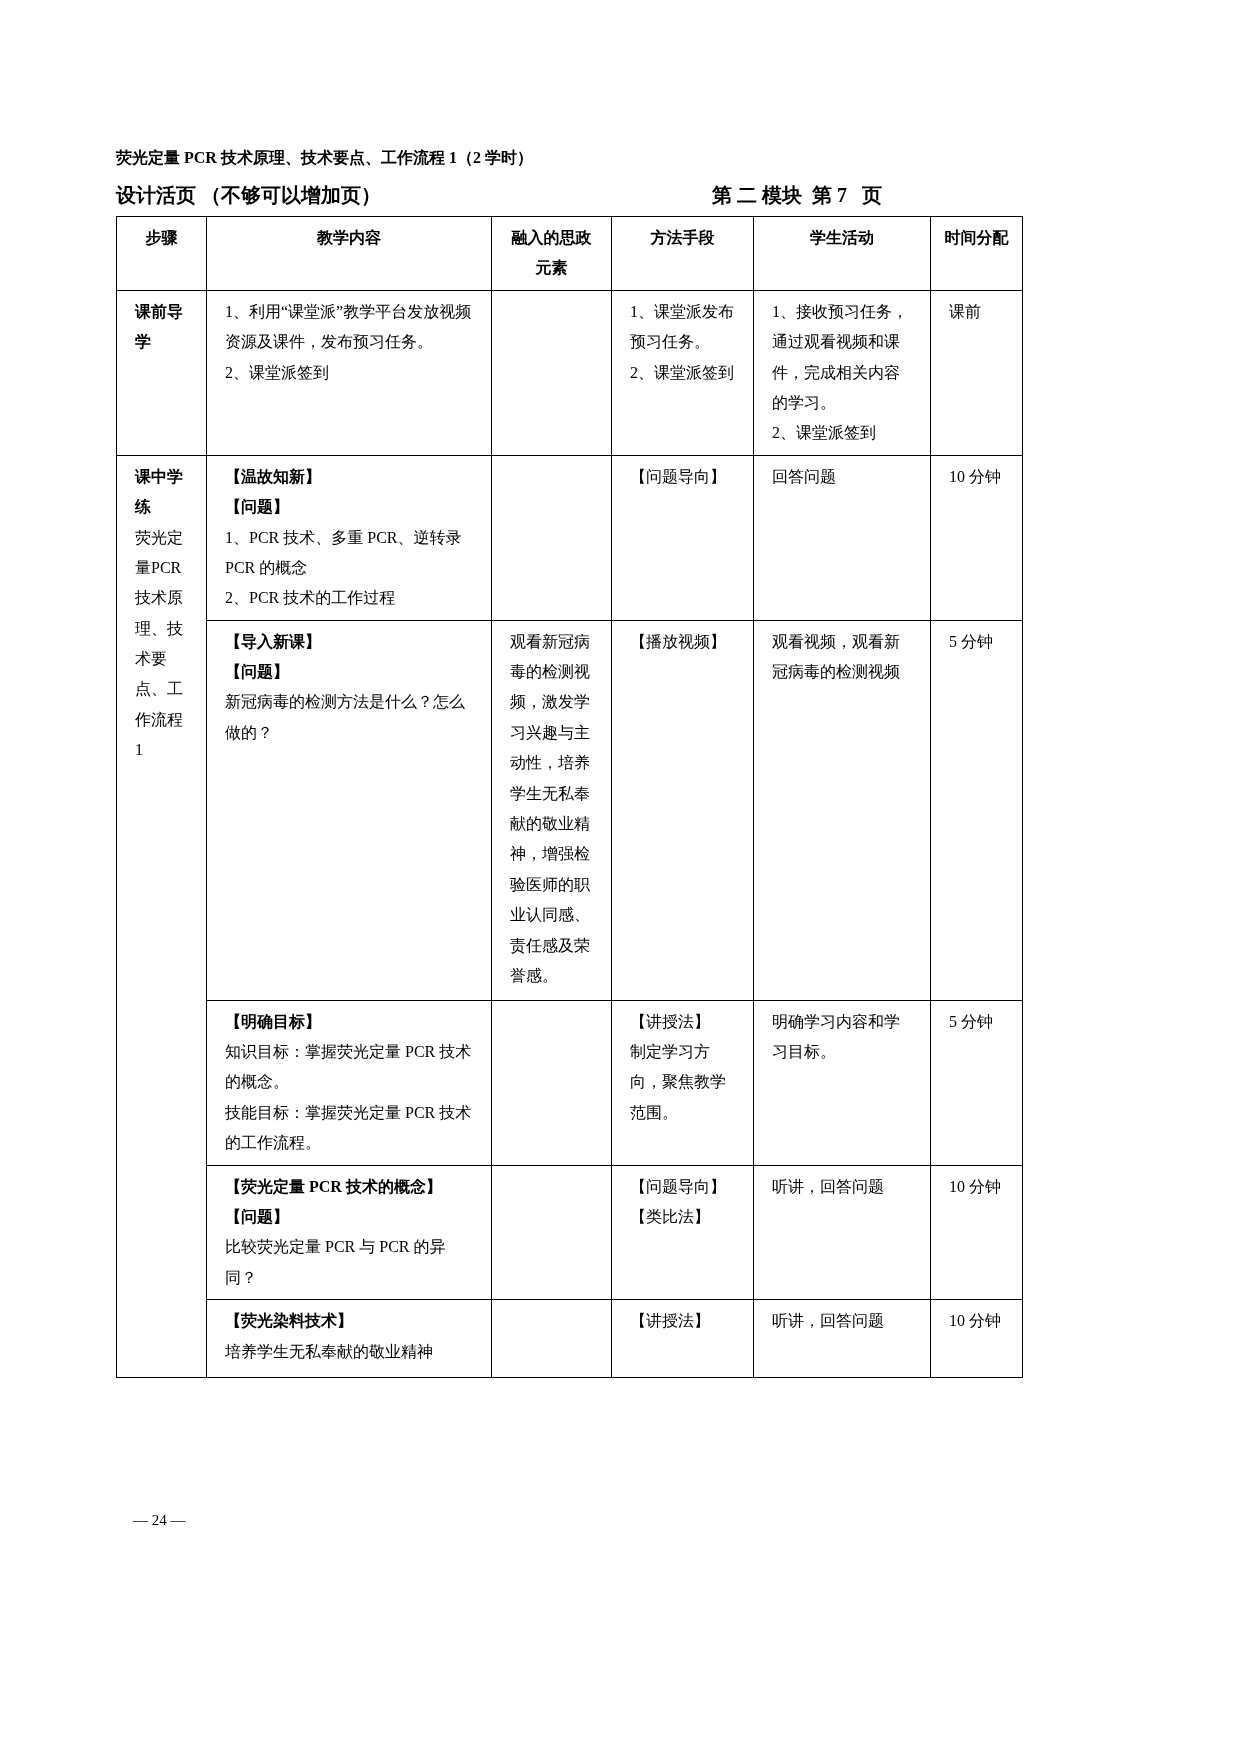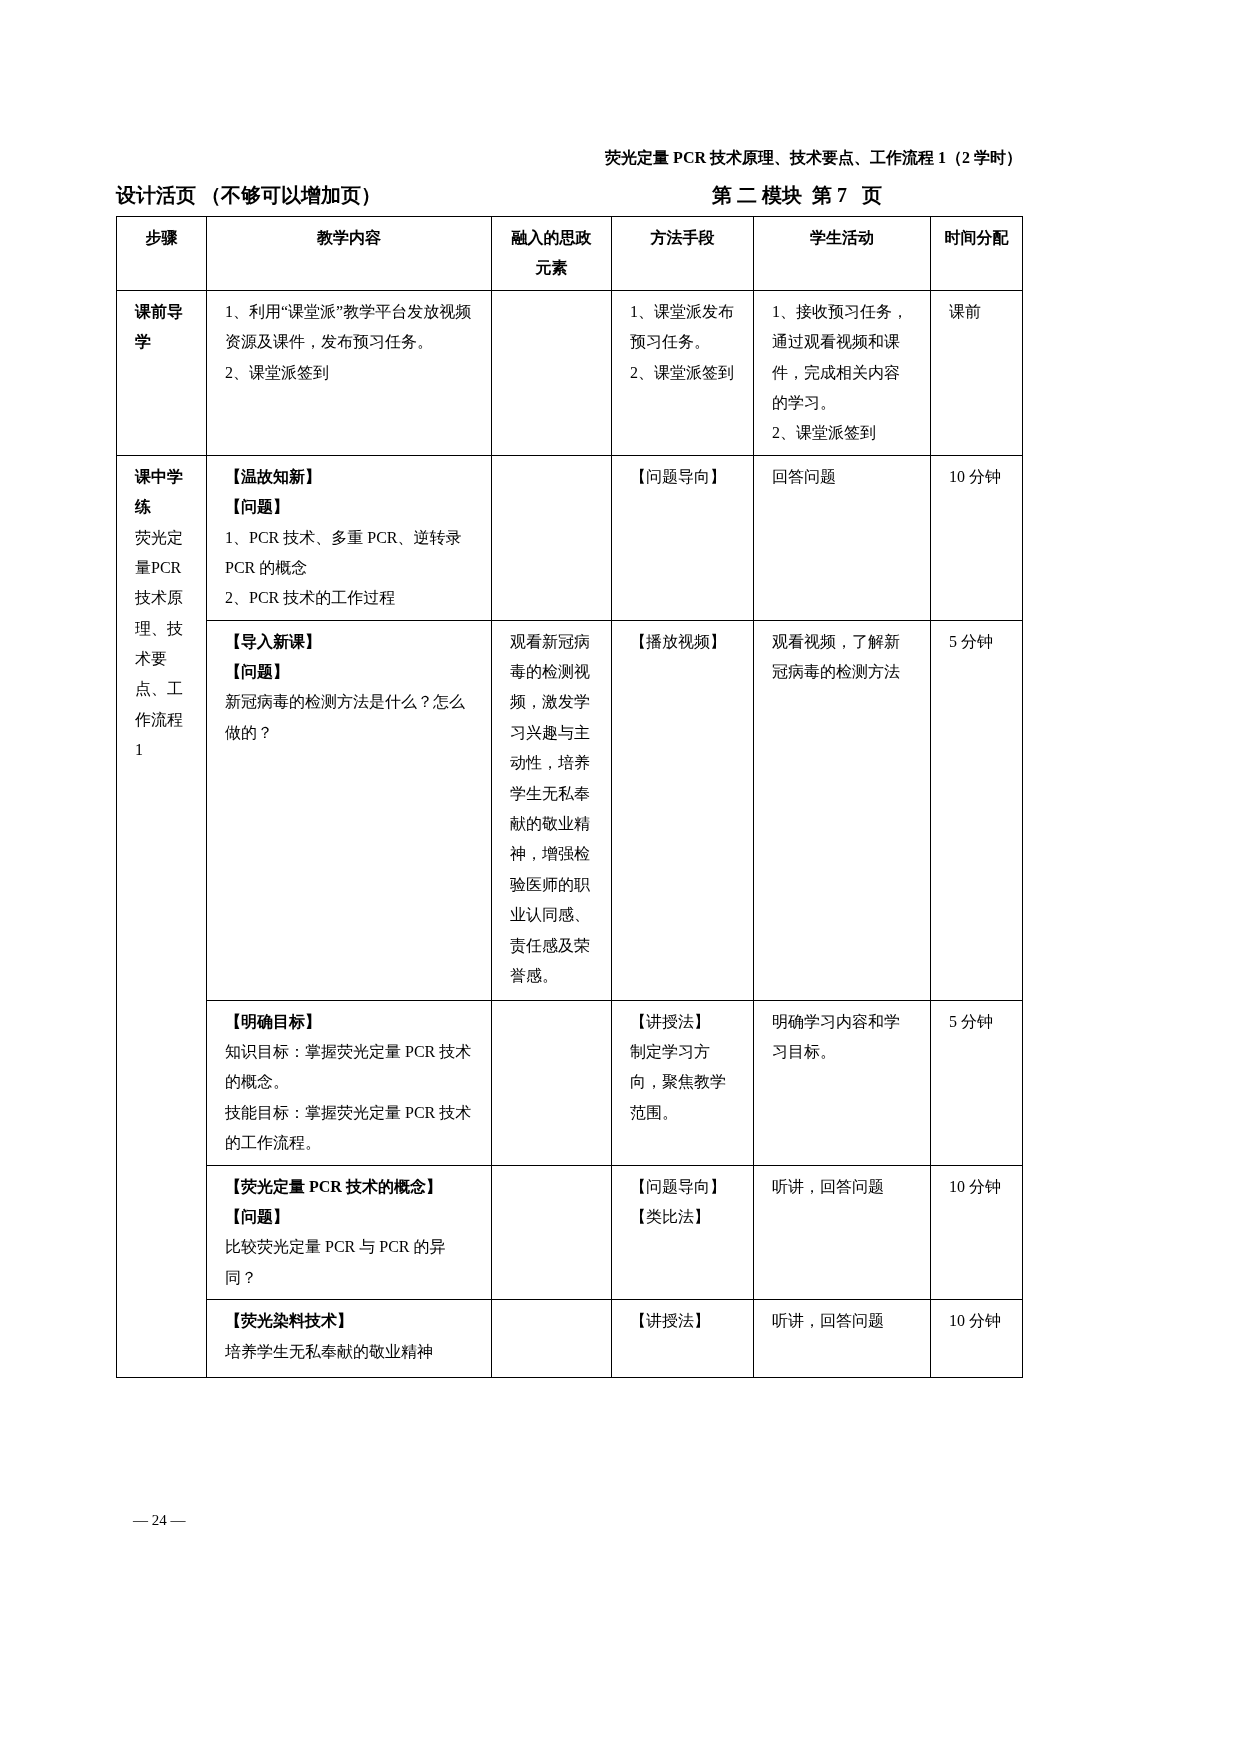--- a/index.html
+++ b/index.html
@@ -21,21 +21,21 @@
   }
   .title {
     font-size: 31px;
     font-weight: 700;
     text-align: center;
     letter-spacing: 1px;
     line-height: 1.4;
   }
   .subtitle {
     margin-top: 20px;
-    text-align: right;
+    text-align: left;
     font-size: 16px;
     font-weight: 700;
   }
   .meta {
     display: flex;
     justify-content: space-between;
     align-items: baseline;
     margin-top: 13px;
     font-size: 20px;
     font-weight: 700;
@@ -179,21 +179,21 @@
               <div class="seg-head">【问题】</div>
               <div>新冠病毒的检测方法是什么？怎么做的？</div>
             </td>
           <td class="ideology-cell">
               <div>观看新冠病毒的检测视频，激发学习兴趣与主动性，培养学生无私奉献的敬业精神，增强检验医师的职业认同感、责任感及荣誉感。</div>
             </td>
           <td class="method-cell">
               <div class="seg-head">【播放视频】</div>
             </td>
           <td class="activity-cell">
-              <div>观看视频，了解新冠病毒的检测方法</div>
+              <div>观看视频，观看新冠病毒的检测视频</div>
             </td>
           <td class="time-cell">
               <div>5 分钟</div>
             </td>
         </tr>
 
         <tr class="r-2c">
           <td class="content-cell">
               <div class="seg-head">【明确目标】</div>
               <div>知识目标：掌握荧光定量 PCR 技术的概念。</div>

